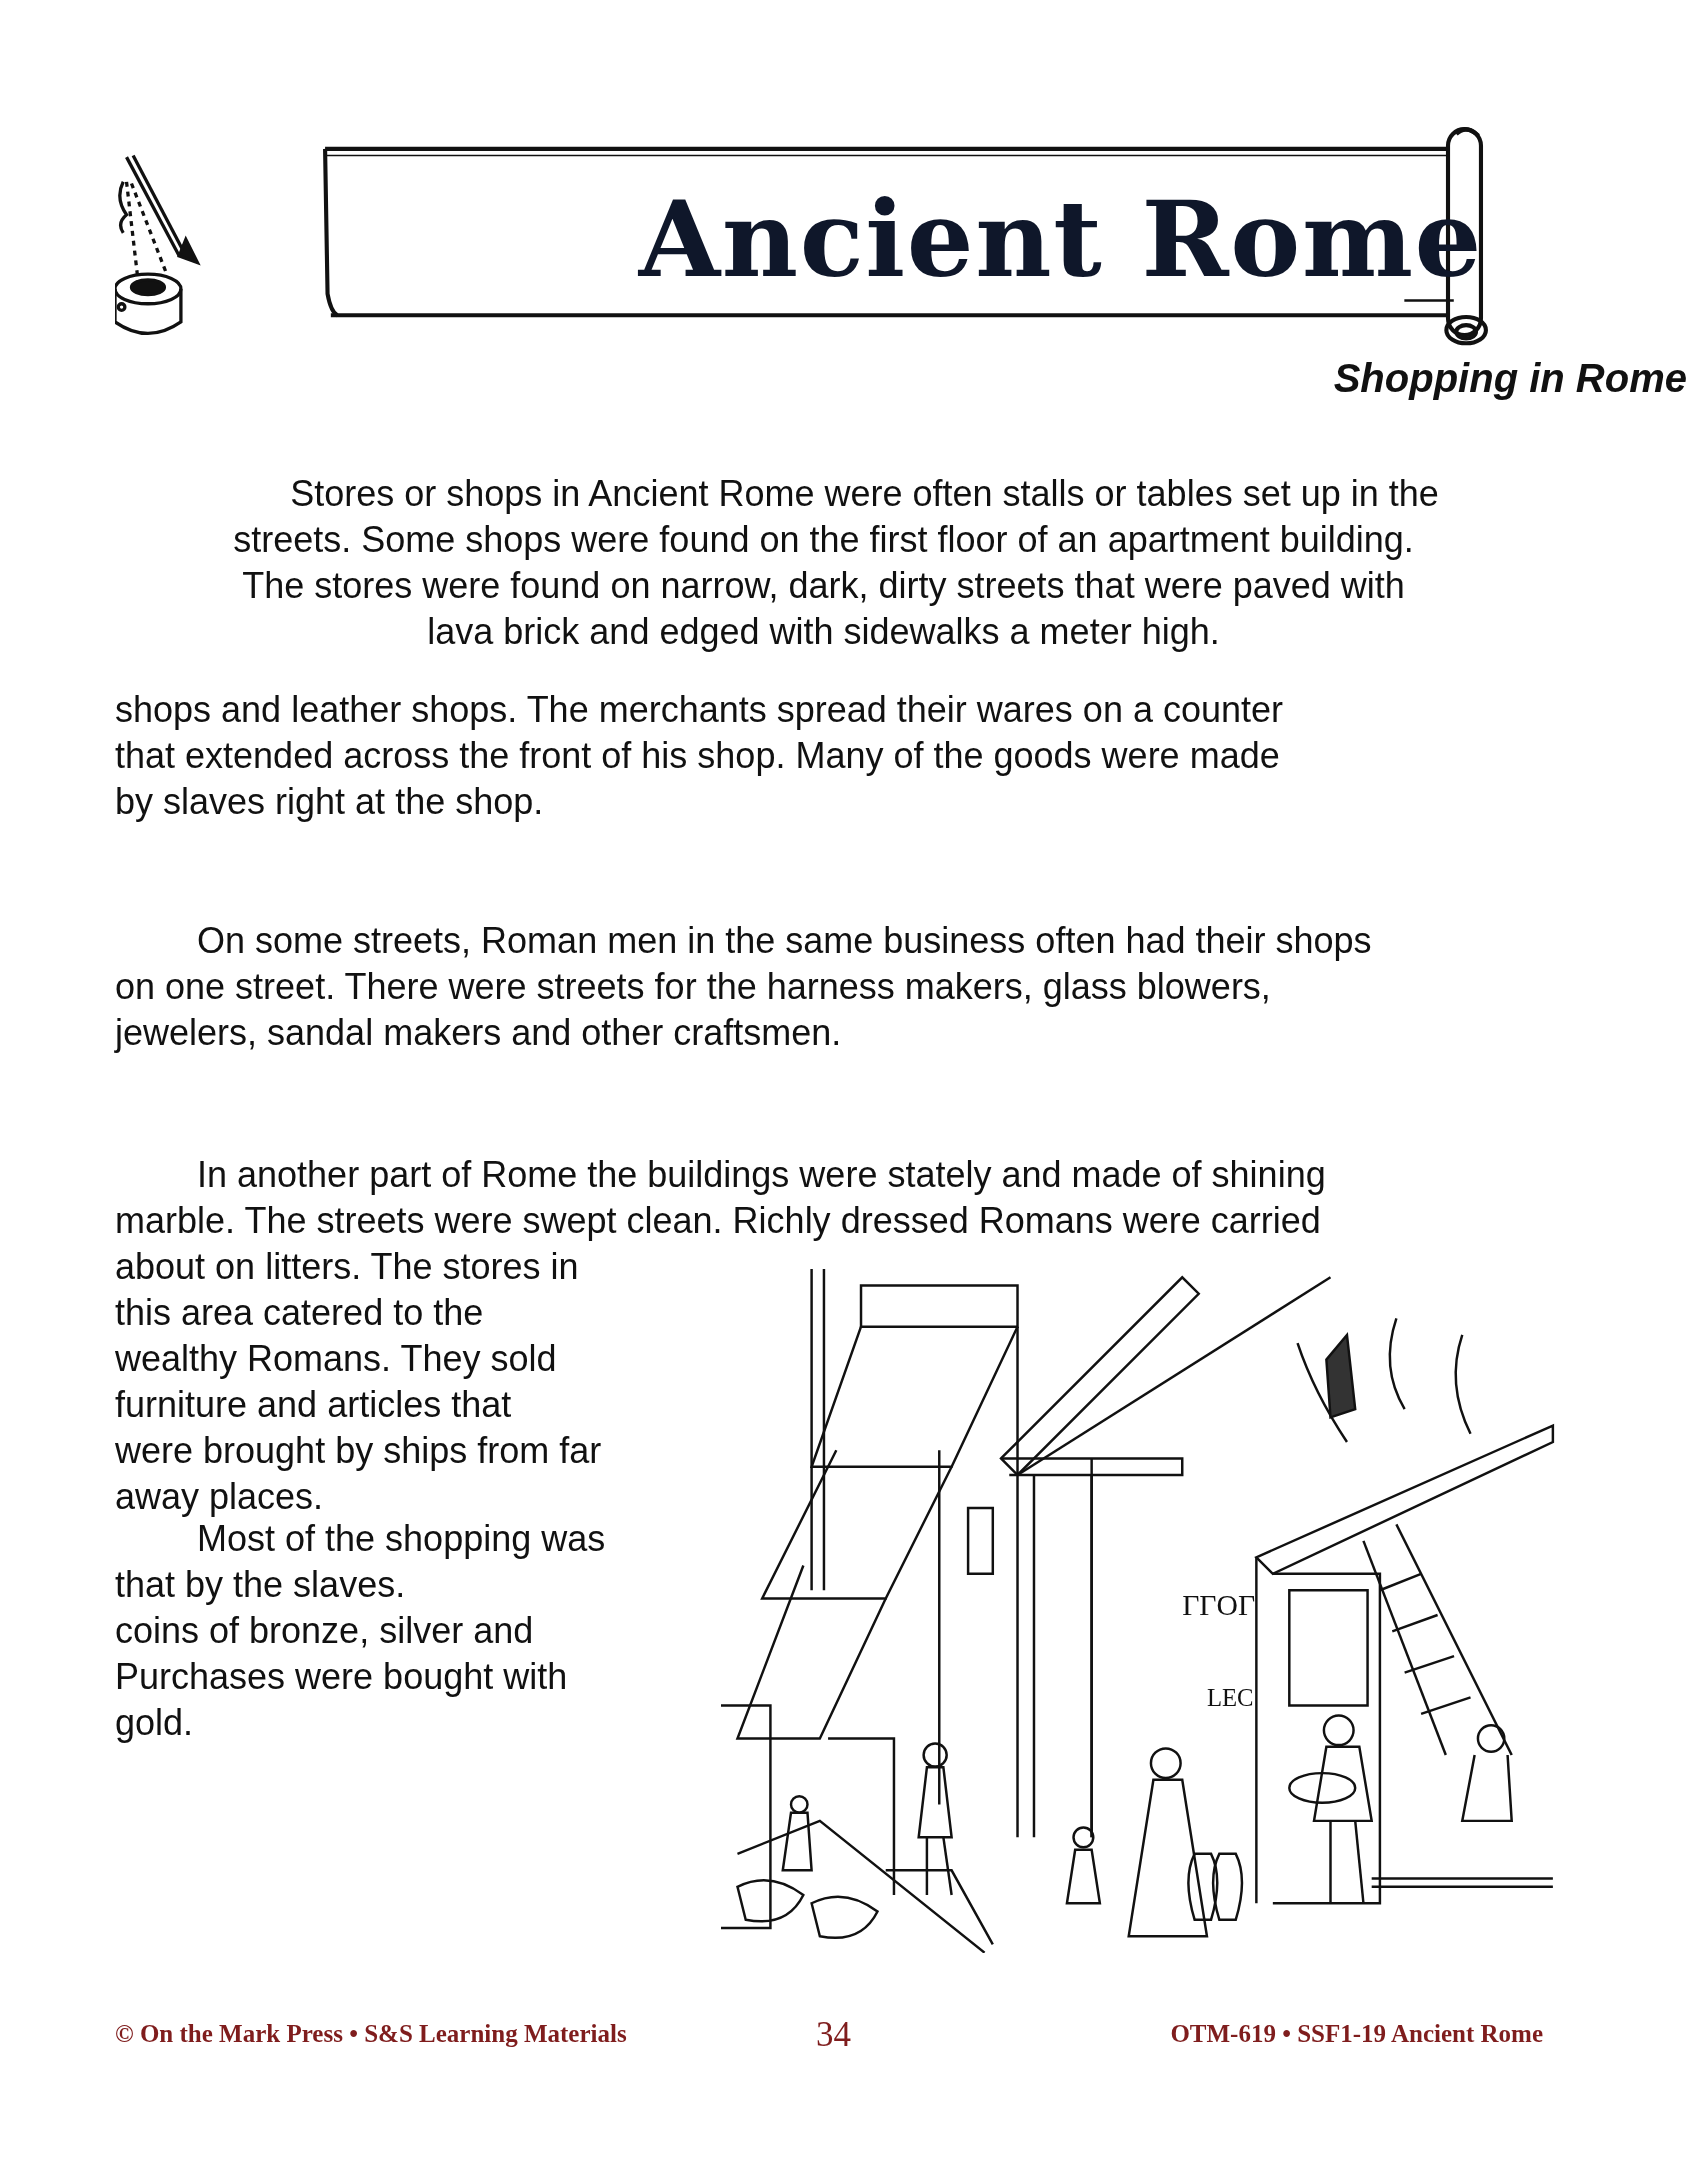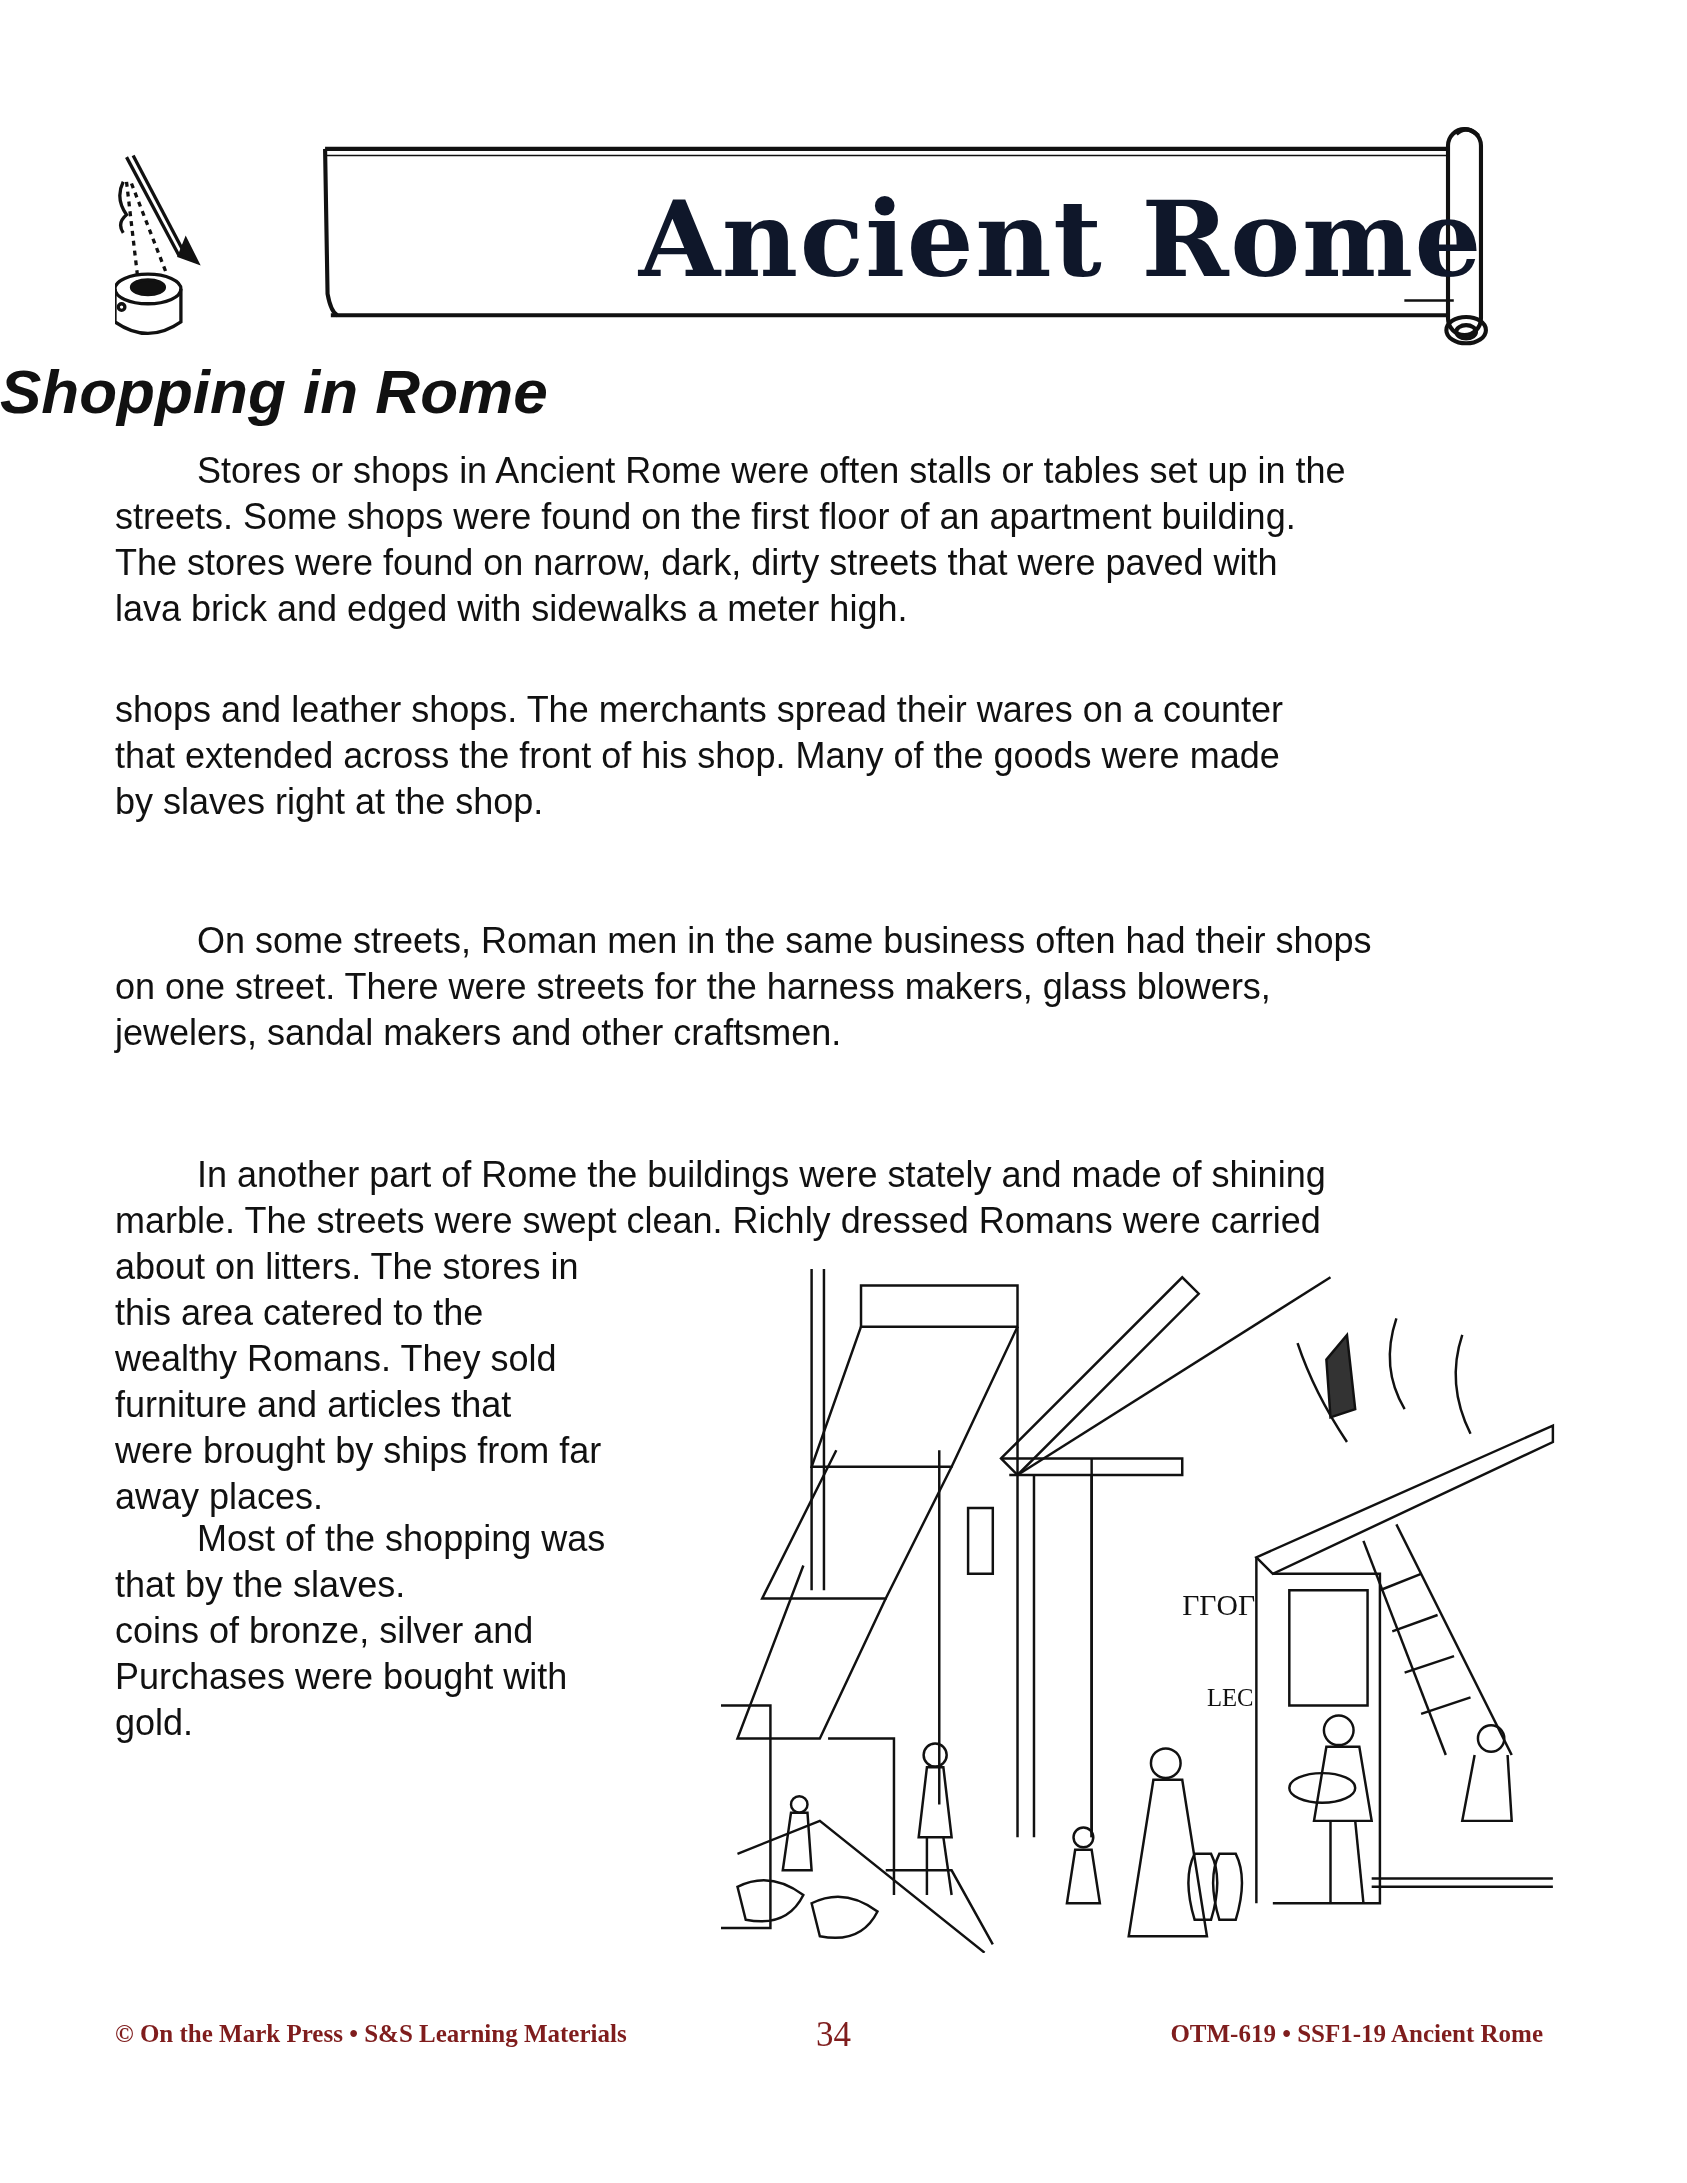--- a/index.html
+++ b/index.html
@@ -7,30 +7,30 @@
   .page { position: absolute; left: 0; top: 0; width: 1687px; height: 2183px; background: #fff; }
 
   .header { position: absolute; left: 115px; top: 124px; width: 1450px; height: 231px; }
   .scroll-svg { position: absolute; left: 0; top: 0; }
   .title {
     position: absolute; left: 346px; top: 49px; width: 1022px; height: 132px;
     font-family: "DejaVu Serif", serif; font-weight: bold; font-size: 105px;
     letter-spacing: 1.6px; text-align: right; line-height: 132px; color: #0f172a;
   }
   .subtitle {
-    position: absolute; left: 0; top: 356px; width: 1687px; text-align: left;
+    position: absolute; left: 0; top: 356px; width: 1687px; text-align: right;
     font-family: "Liberation Sans", sans-serif; font-weight: bold; font-style: italic;
-    font-size: 62px; color: #111;
+    font-size: 40px; color: #111;
   }
   .body-text {
     font-family: "Liberation Sans", sans-serif; font-size: 36px; line-height: 46px; color: #111;
   }
   .para { position: absolute; left: 115px; width: 1417px; margin: 0; }
   .para .indent { display: inline-block; width: 82px; }
-  .p1 { top: 448px; }
+  .p1 { top: 471px; text-align: center; }
   .p2 { top: 687px; }
   .p3 { top: 918px; }
   .p4 { top: 1152px; }
   .p5 { top: 1516px; width: 560px; }
   .line { display: block; white-space: nowrap; }
 
   .illustration { position: absolute; left: 721px; top: 1244px; width: 836px; height: 709px; }
 
   .footer { position: absolute; top: 2020px; left: 0; width: 1687px; height: 33px;
     font-family: "Liberation Serif", serif; font-weight: bold; font-size: 25px; color: #7f1d1d; }

